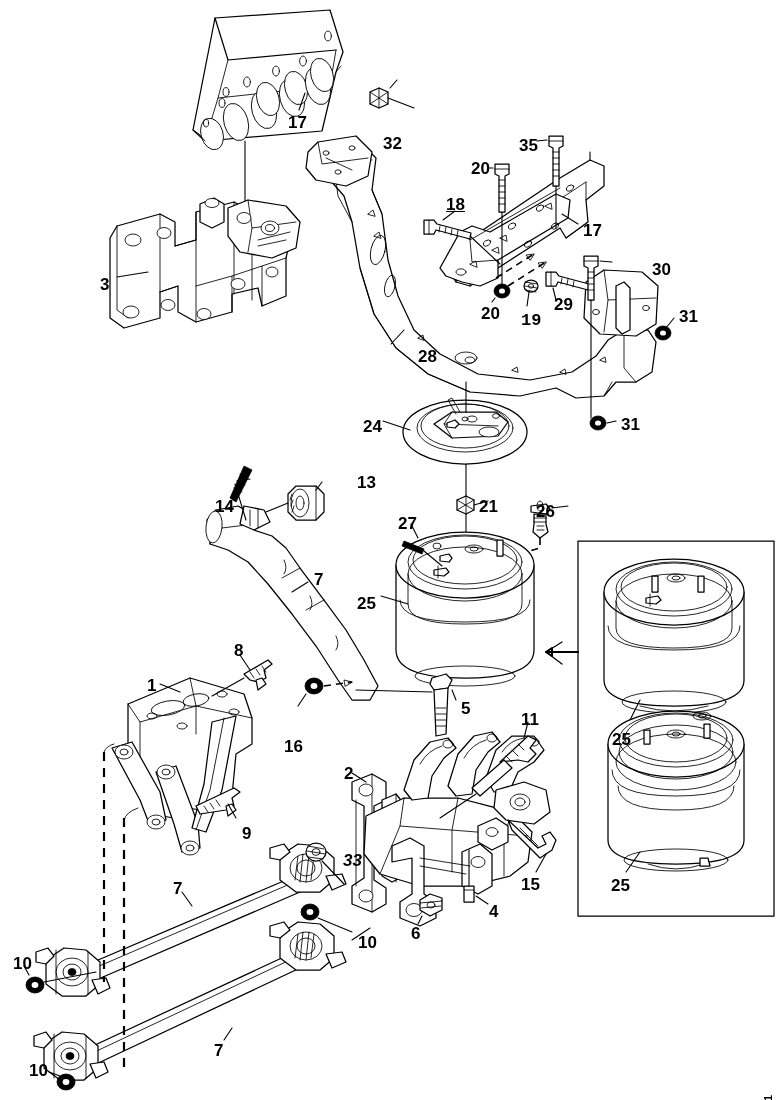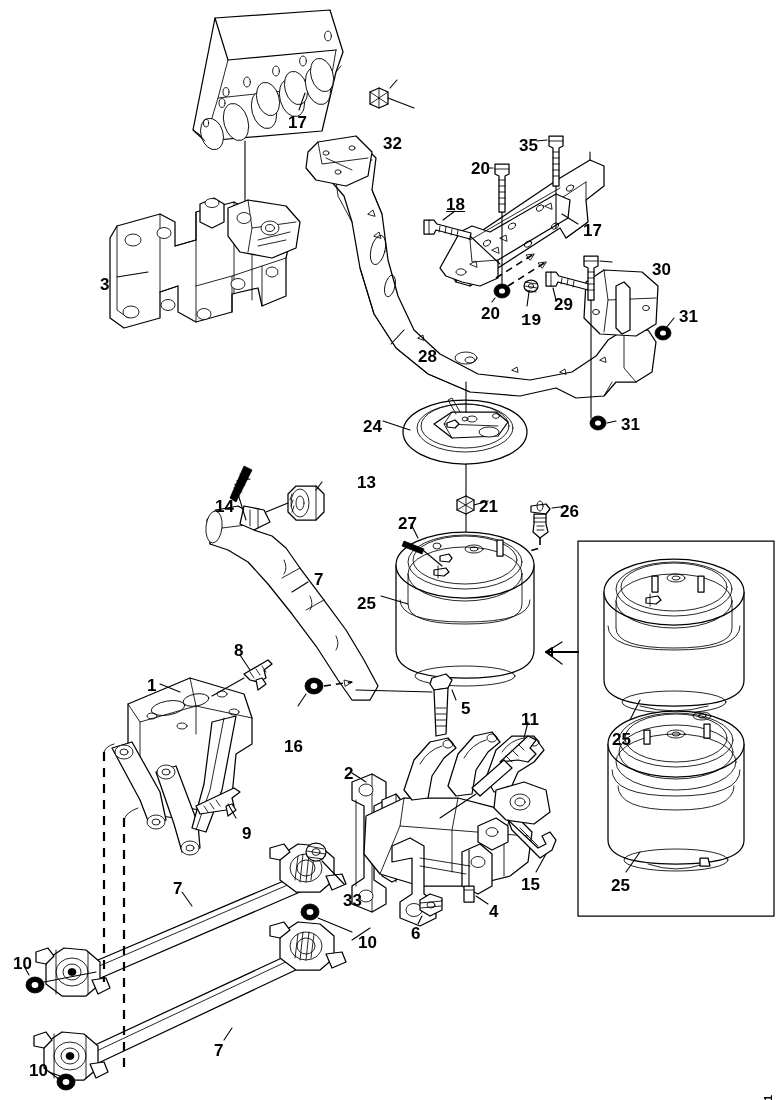--- a/index.html
+++ b/index.html
@@ -623,35 +623,35 @@
   <div class="callout" style="left:481px;top:305px;">20</div>
   <div class="callout" style="left:521px;top:312px;font-family:Liberation Mono, monospace;">19</div>
   <div class="callout" style="left:554px;top:296px;">29</div>
   <div class="callout" style="left:679px;top:308px;">31</div>
   <div class="callout" style="left:374px;top:348px;margin-left:44px;">28</div>
   <div class="callout" style="left:621px;top:416px;">31</div>
   <div class="callout" style="left:363px;top:418px;text-align:right;">24</div>
   <div class="callout" style="left:215px;top:498px;">14</div>
   <div class="callout" style="left:329px;top:474px;margin-left:28px;">13</div>
   <div class="callout" style="left:479px;top:498px;text-align:right;">21</div>
-  <div class="callout" style="left:560px;top:503px;">26</div>
+  <div class="callout" style="left:536px;top:503px;">26</div>
   <div class="callout" style="left:398px;top:515px;">27</div>
   <div class="callout" style="left:314px;top:571px;">7</div>
   <div class="callout" style="left:357px;top:595px;">25</div>
   <div class="callout" style="left:234px;top:642px;">8</div>
   <div class="callout" style="left:147px;top:677px;">1</div>
   <div class="callout" style="left:284px;top:738px;">16</div>
   <div class="callout" style="left:461px;top:700px;">5</div>
   <div class="callout" style="left:521px;top:711px;text-align:right;">11</div>
   <div class="callout" style="left:612px;top:731px;">25</div>
   <div class="callout" style="left:344px;top:765px;">2</div>
   <div class="callout" style="left:242px;top:825px;">9</div>
   <div class="callout" style="left:521px;top:876px;">15</div>
   <div class="callout" style="left:173px;top:880px;">7</div>
-  <div class="callout" style="left:343px;top:892px;">33</div>
+  <div class="callout" style="left:343px;top:852px;font-style:italic;">33</div>
   <div class="callout" style="left:489px;top:903px;">4</div>
   <div class="callout" style="left:411px;top:925px;">6</div>
   <div class="callout" style="left:358px;top:934px;">10</div>
   <div class="callout" style="left:611px;top:877px;">25</div>
   <div class="callout" style="left:13px;top:955px;">10</div>
   <div class="callout" style="left:214px;top:1042px;">7</div>
   <div class="callout" style="left:29px;top:1062px;">10</div>
 
   <div class="corner-code">384 851</div>
 

